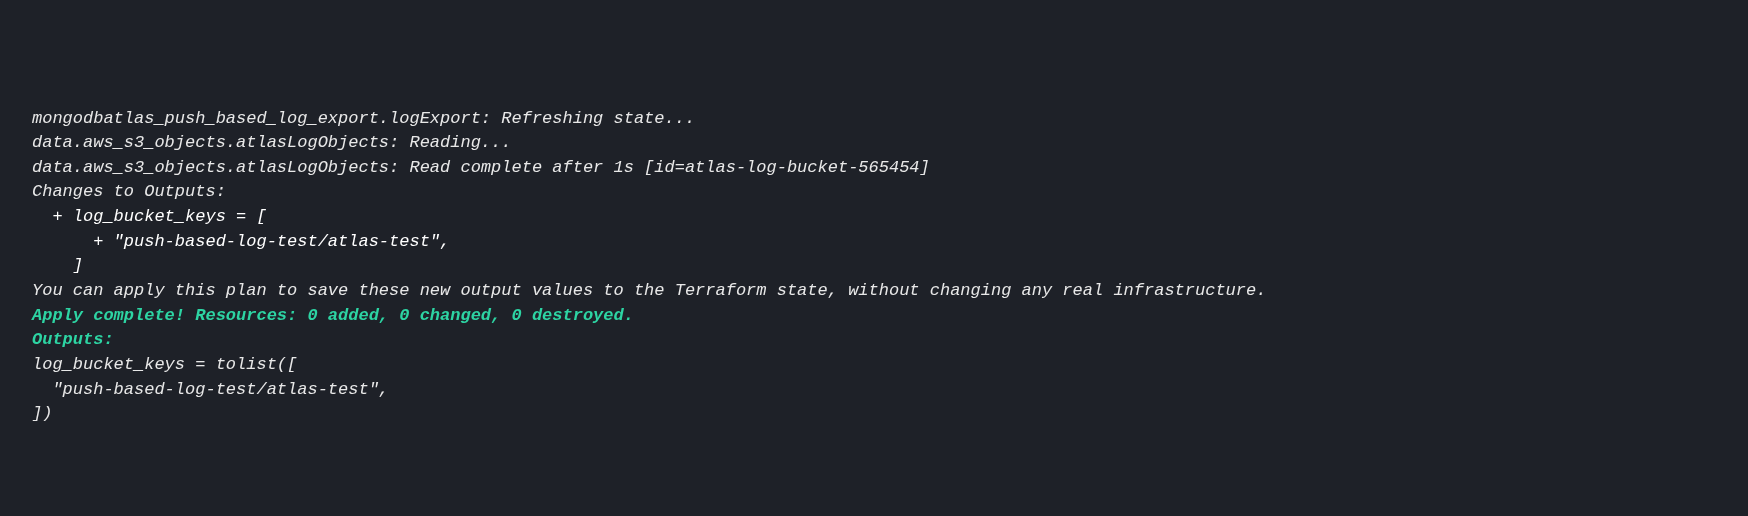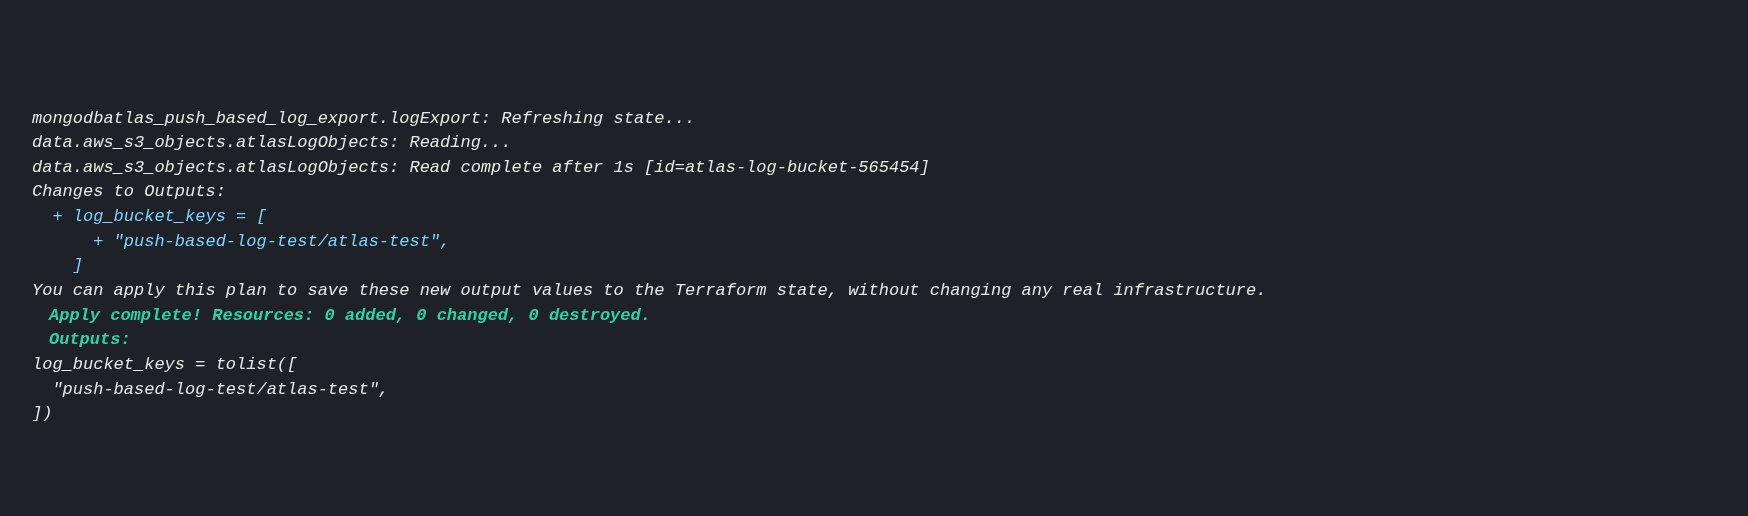--- a/index.html
+++ b/index.html
@@ -16,24 +16,23 @@
       padding: 8px 0 8px 32px;
       white-space: pre;
       font-weight: 500;
     }
     .white {
       color: #e8e8e8;
     }
     .green {
       color: #2dd4a3;
       font-weight: bold;
-      margin-left: 17px;
     }
     .green-normal {
-      color: #7dd3fc;
+      color: #ffffff;
     }
     .line {
       display: block;
       font-style: italic;
     }
   </style>
 </head>
 <body>
 
 

